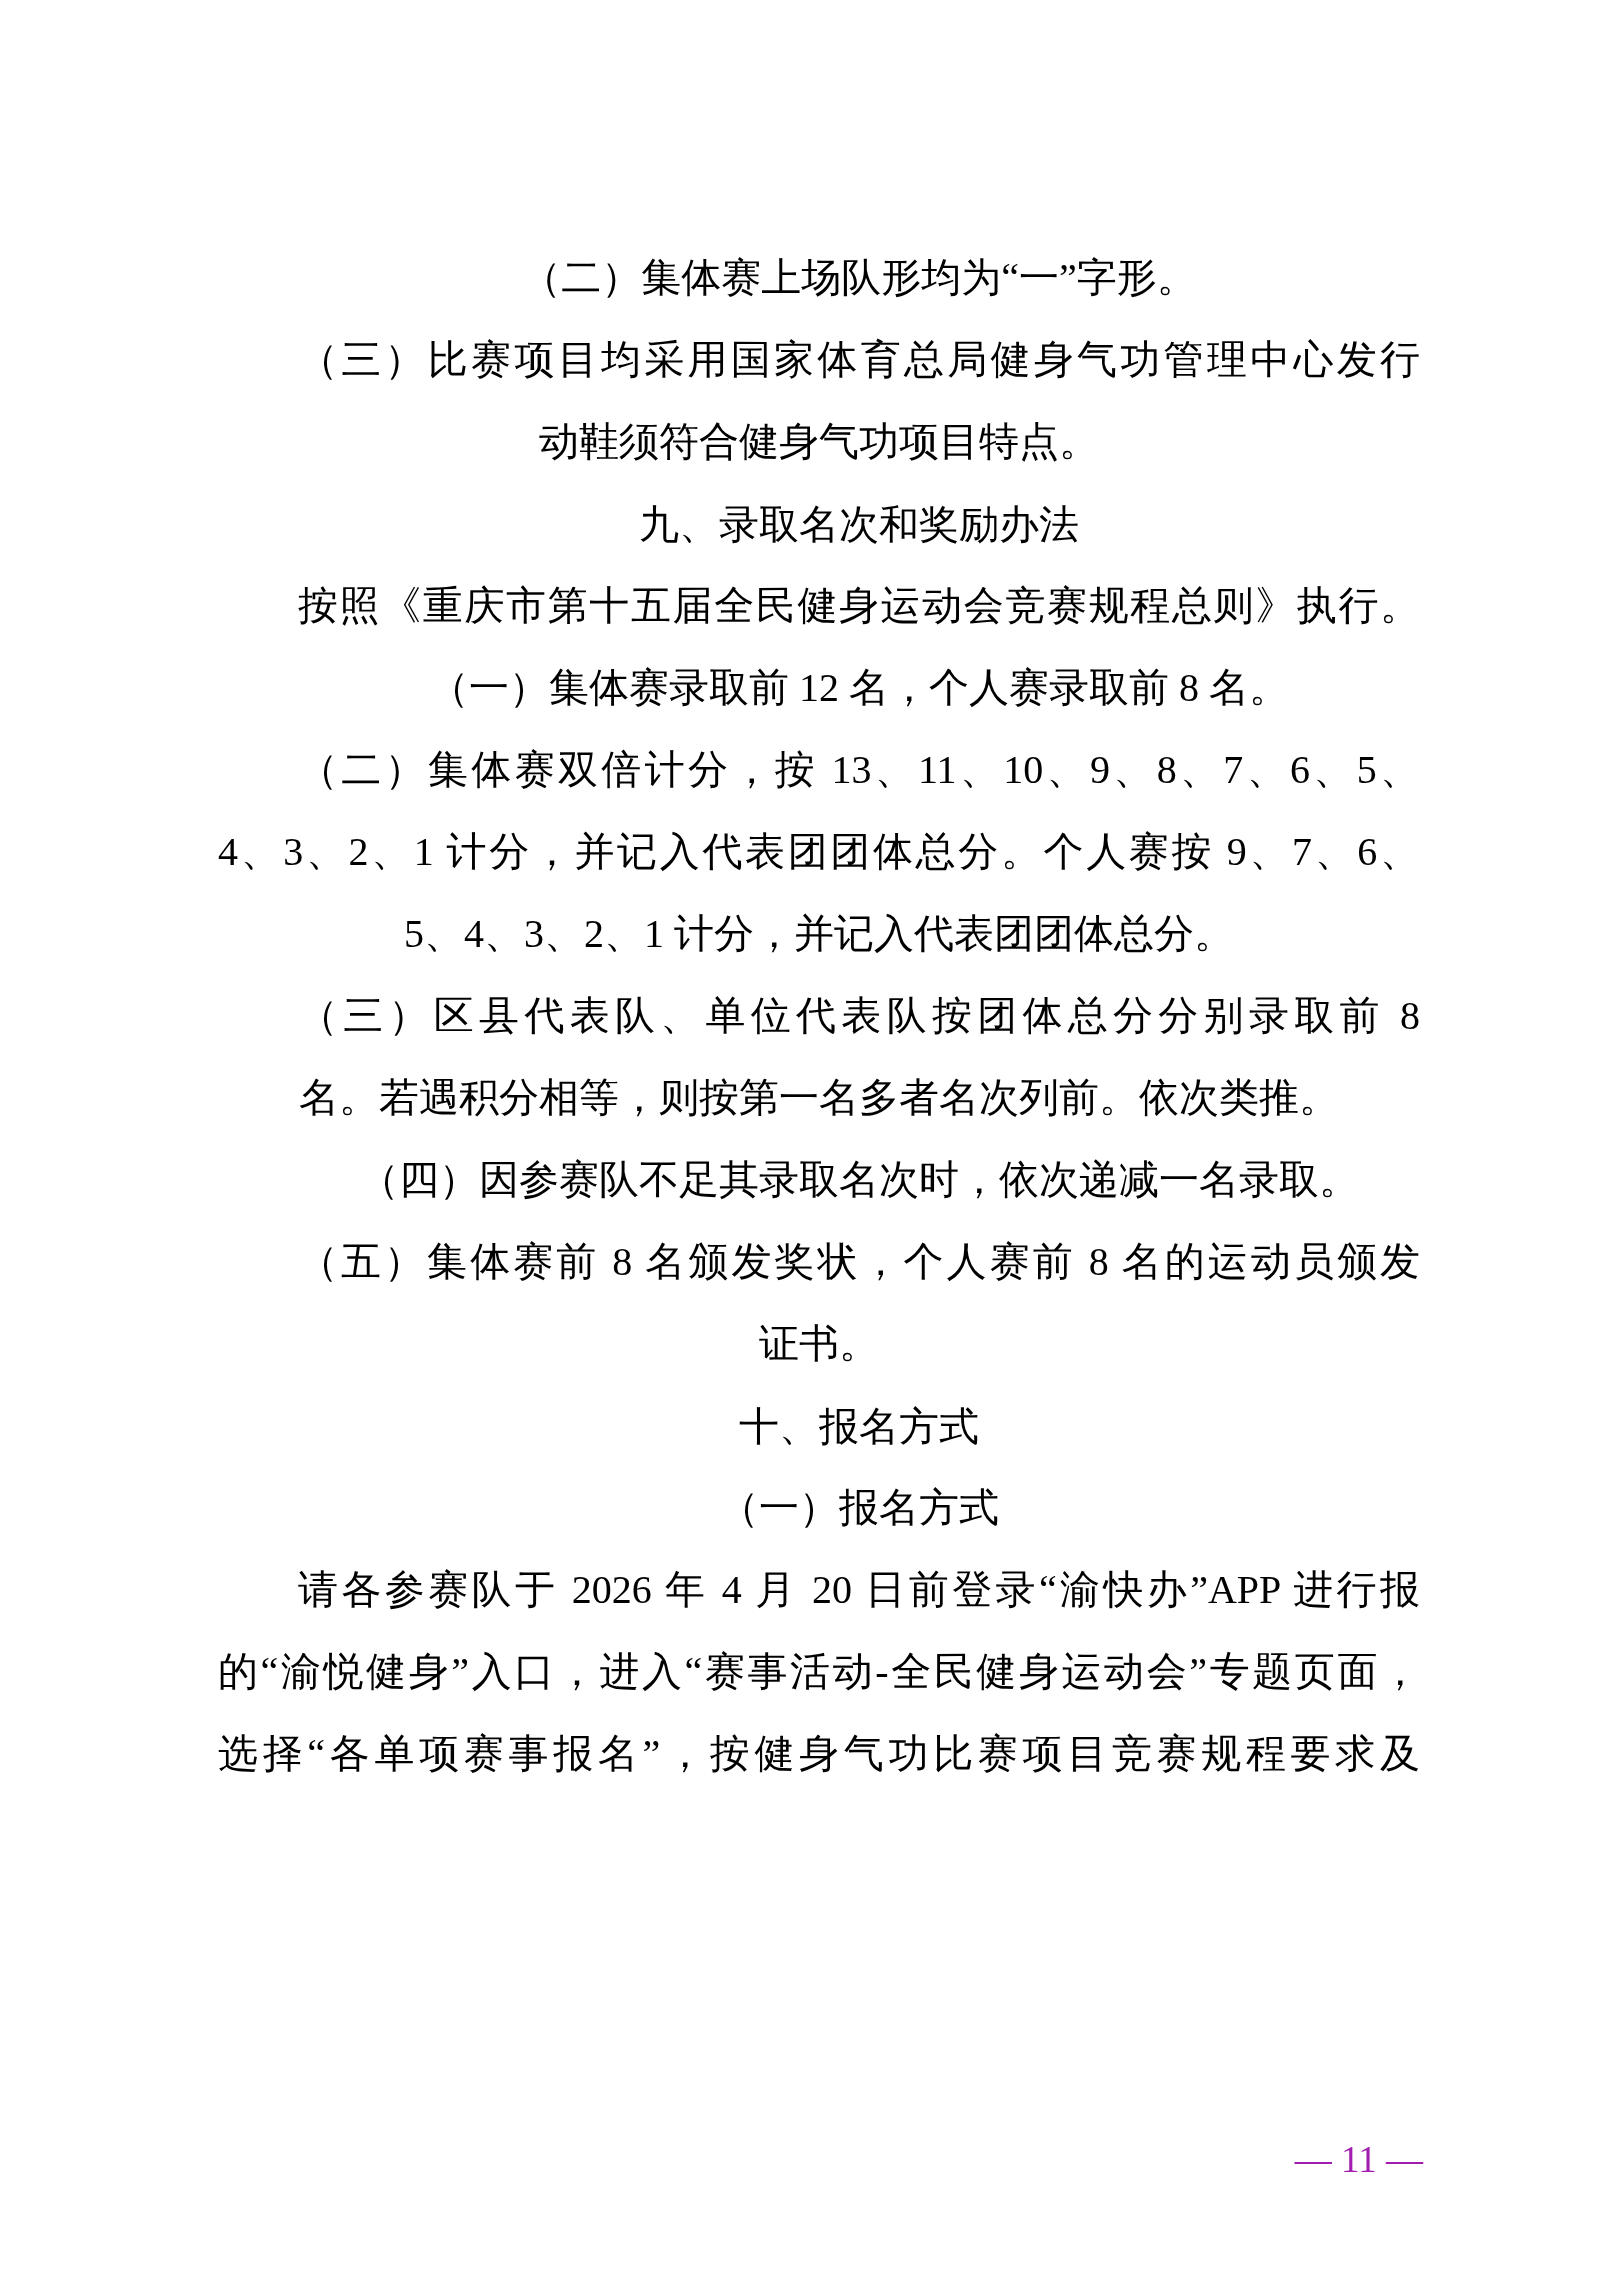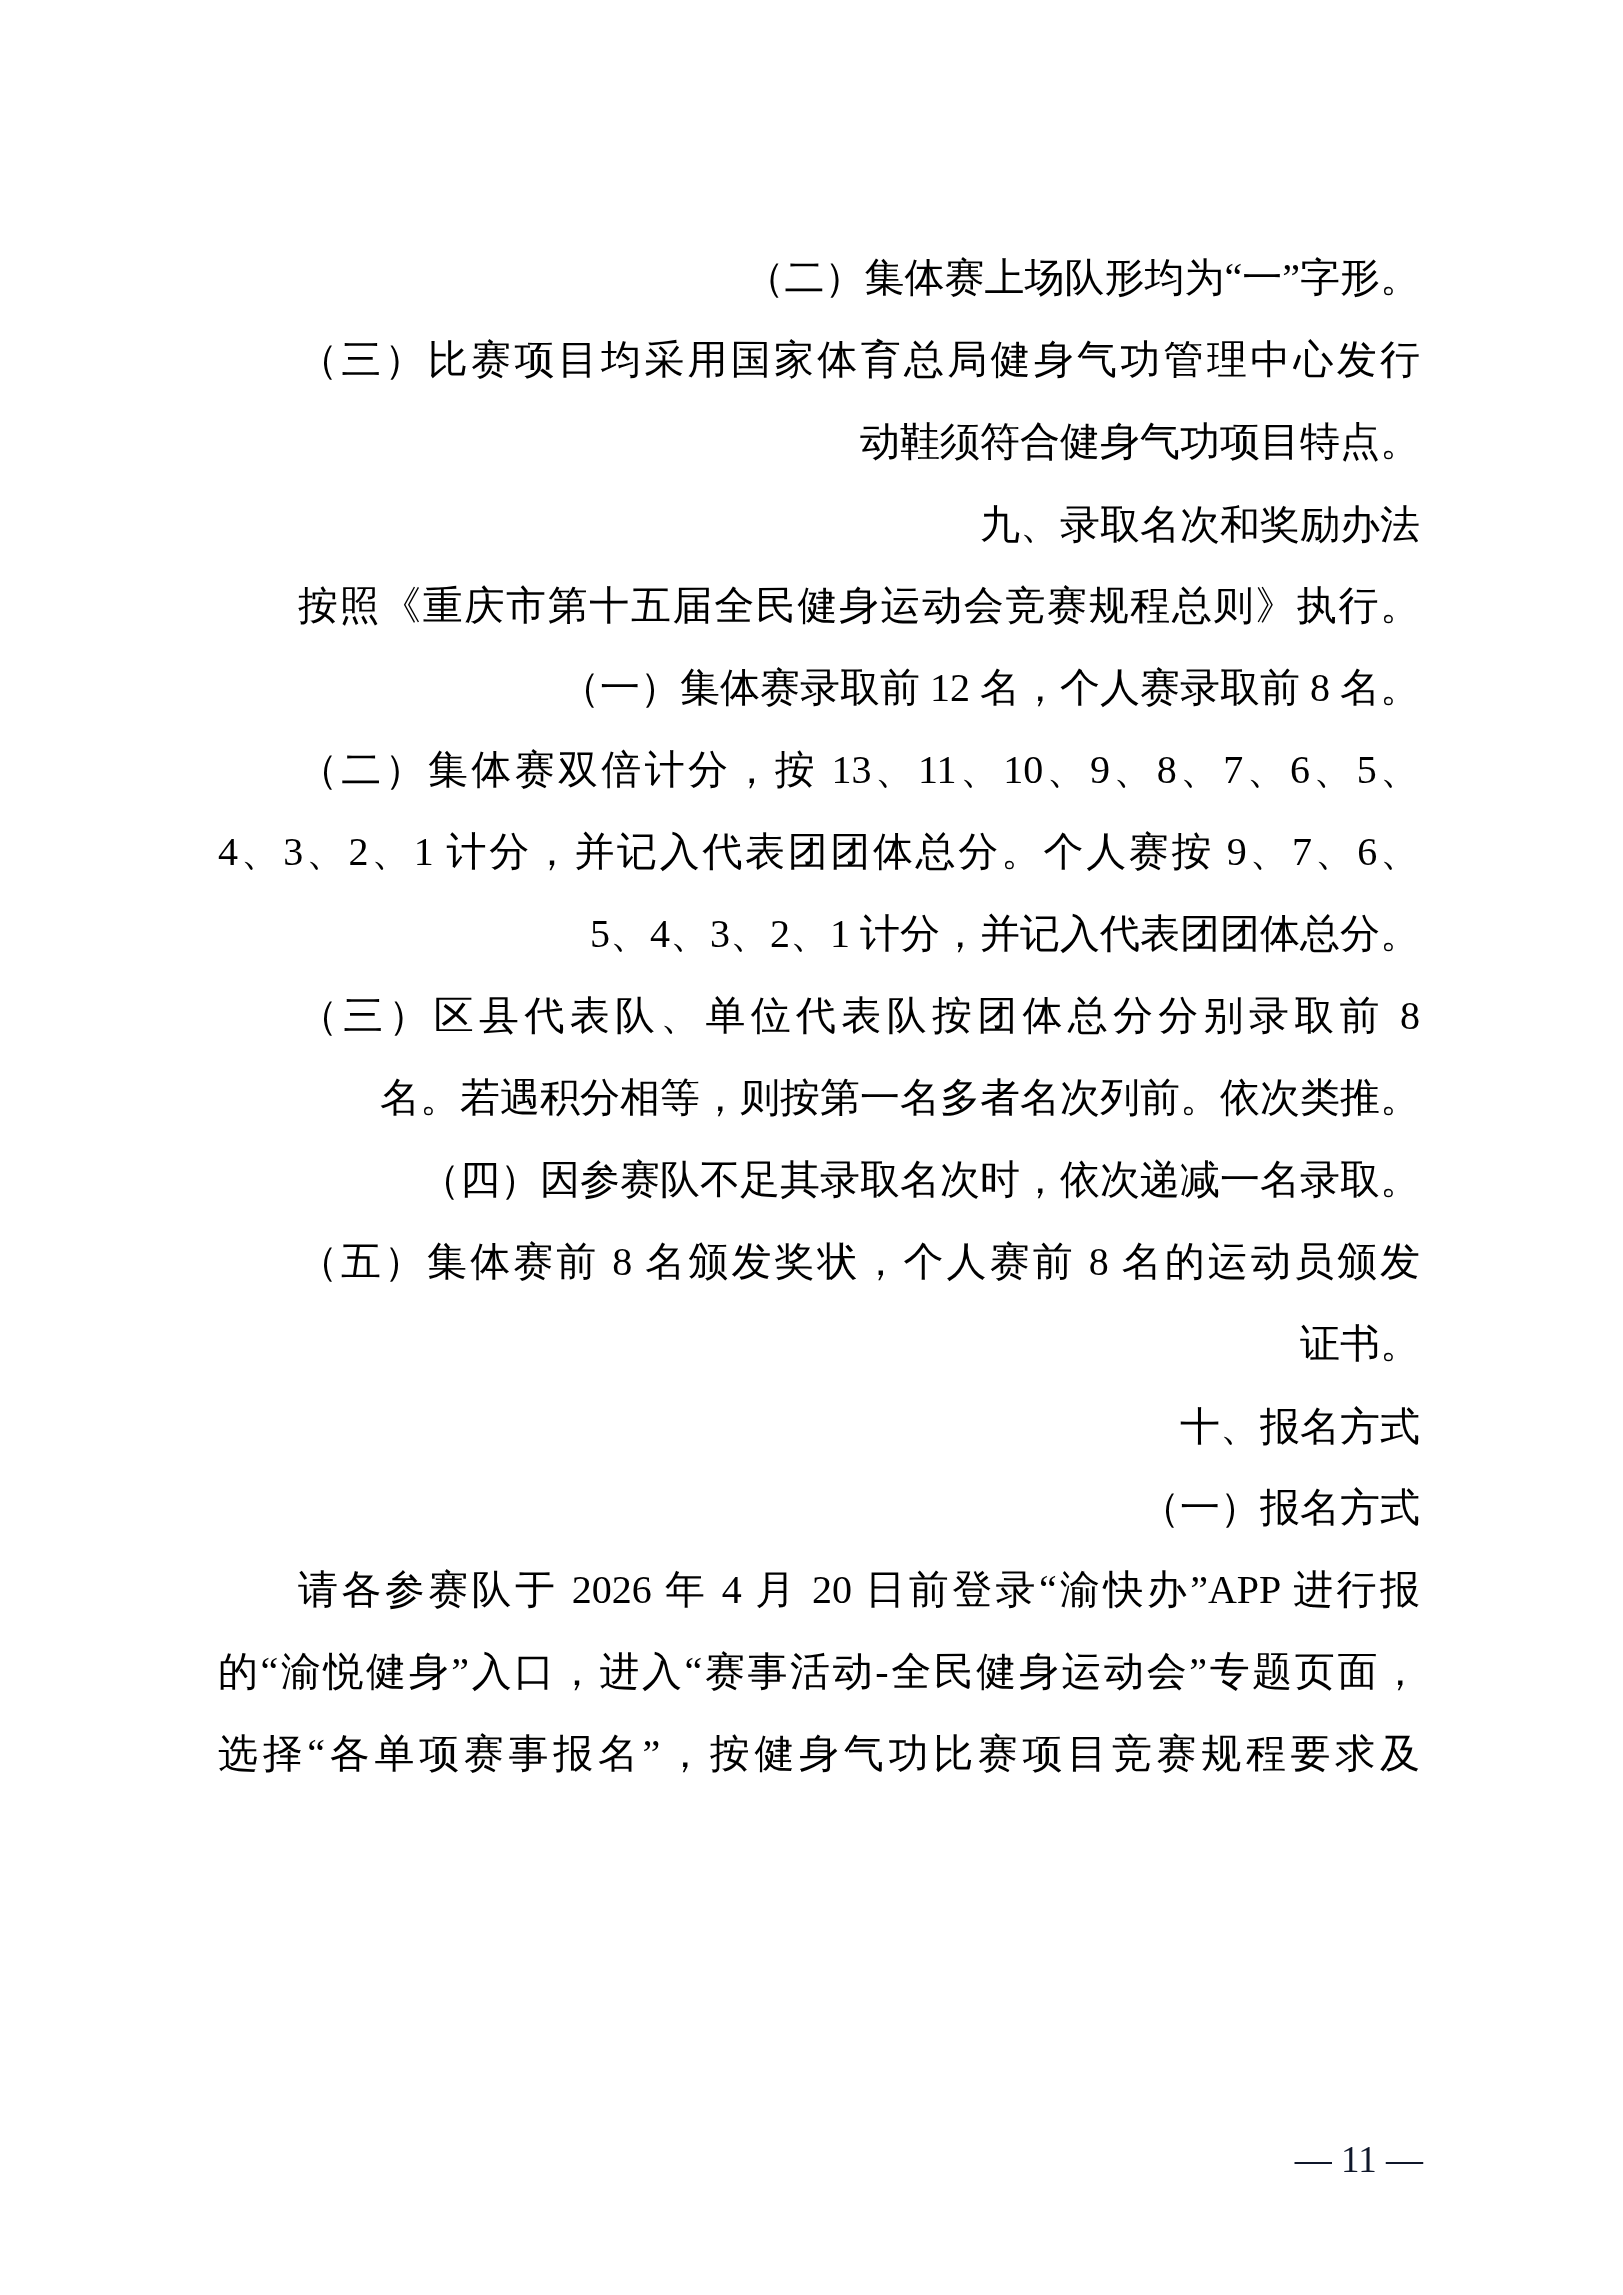--- a/index.html
+++ b/index.html
@@ -19,21 +19,21 @@
   .content {
     position: absolute;
     left: 218px;
     top: 237px;
     width: 1202px;
   }
   .line {
     font-size: 40px;
     height: 82px;
     line-height: 82px;
-    text-align: right;
+    text-align: center;
     letter-spacing: 0;
   }
   .line.indent {
     text-indent: 2em;
   }
   .line.justify {
     text-align: justify;
     text-align-last: justify;
   }
   .line.nowrap {
@@ -44,21 +44,21 @@
     font-weight: 400;
   }
   .footer {
     position: absolute;
     top: 2139px;
     right: 200px;
     height: 42px;
     line-height: 42px;
     font-size: 37px;
     font-family: "Liberation Serif", "DejaVu Serif", serif;
-    color: #0f172a;
+    color: #a21caf;
     white-space: nowrap;
   }
 </style>
 </head>
 <body>
 
 <div class="page">
   <main class="content">
       <div class="line indent nowrap">（二）集体赛上场队形均为“一”字形。</div>
       <div class="line indent justify">（三）比赛项目均采用国家体育总局健身气功管理中心发行</div>

